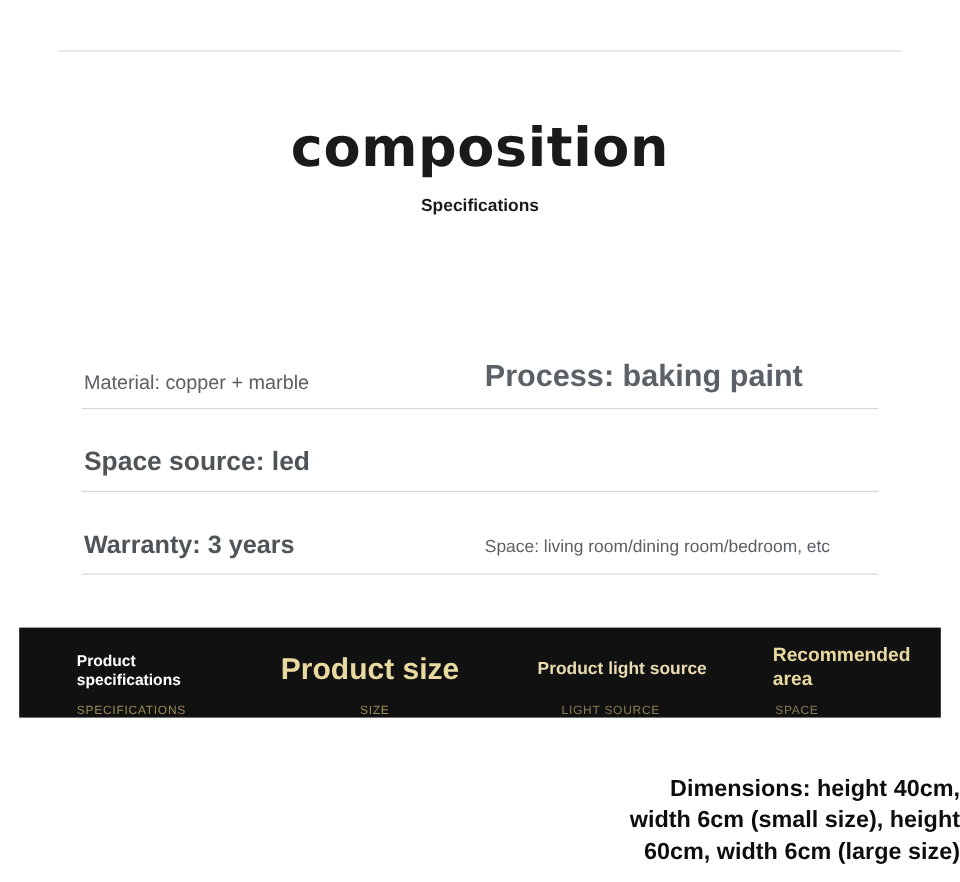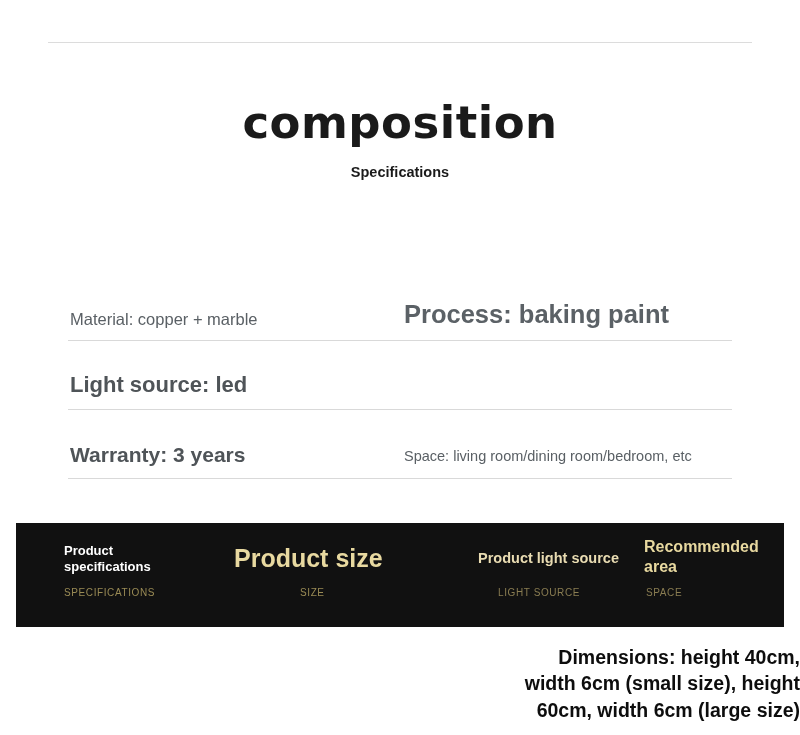--- a/index.html
+++ b/index.html
@@ -91,21 +91,21 @@
 
   .r3 .cell-left  { font-size: 21px; font-weight: 700; color: #4f5458; }
   .r3 .cell-right { font-size: 14.5px; color: #5a6065; bottom: 14px; }
 
   
   .band {
     position: absolute;
     left: 16px;
     top: 523px;
     width: 768px;
-    height: 104px;
+    height: 75px;
     background: #111111;
   }
   .band-col {
     position: absolute;
     top: 0;
     height: 88px;
   }
   .band-title {
     position: absolute;
     color: #ffffff;
@@ -126,21 +126,21 @@
 
   
   .c2 { left: 190px; width: 220px; }
   .c2 .band-title {
     top: 20px; left: 28px; font-size: 25px; color: #e8d9a0;
     font-family: "Liberation Sans", sans-serif;
   }
   .c2 .band-sub { top: 64px; left: 94px; color:#9a8b55; }
 
   
-  .c3 { left: 434px; width: 200px; }
+  .c3 { left: 404px; width: 200px; }
   .c3 .band-title { top: 27px; left: 28px; font-size: 14.5px; color:#e9dcb2; }
   .c3 .band-sub { top: 64px; left: 48px; color:#8a7d52; }
 
   
   .c4 { left: 614px; width: 160px; }
   .c4 .band-title { top: 14px; left: 14px; font-size: 16px; color:#e8d9a0; text-align:left; width: 136px;}
   .c4 .band-sub { top: 64px; left: 16px; color:#8a7d52; }
 
   
   .dimensions {
@@ -169,21 +169,21 @@
   <div class="subhead">
     <span>Specifications</span>
   </div>
 
   <div class="spec-rows">
     <div class="spec-row r1">
       <div class="spec-cell cell-left">Material: copper + marble</div>
       <div class="spec-cell cell-right">Process: baking paint</div>
     </div>
     <div class="spec-row r2">
-      <div class="spec-cell cell-left">Light source: led</div>
+      <div class="spec-cell cell-left">Space source: led</div>
     </div>
     <div class="spec-row r3">
       <div class="spec-cell cell-left">Warranty: 3 years</div>
       <div class="spec-cell cell-right">Space: living room/dining room/bedroom, etc</div>
     </div>
   </div>
 
   <div class="band">
     <div class="band-col c1">
       <div class="band-title">

